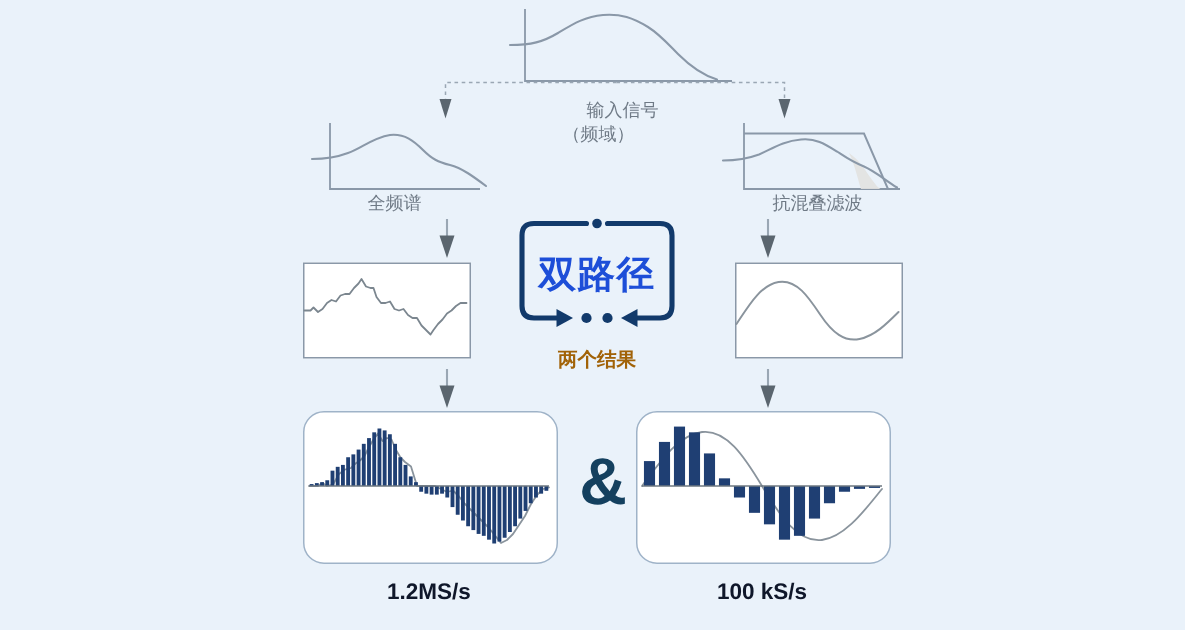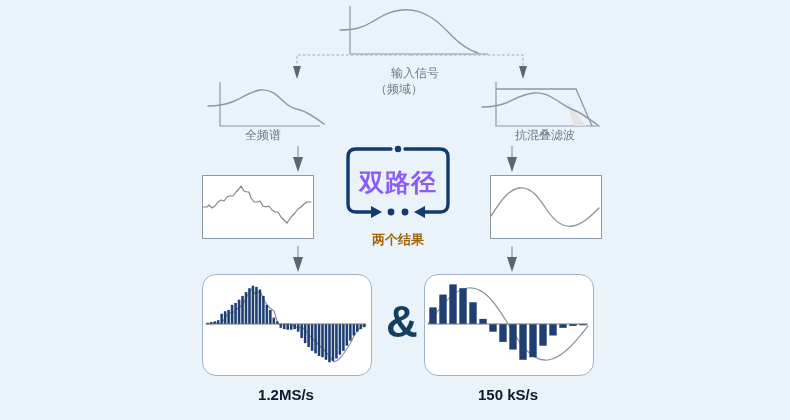--- a/index.html
+++ b/index.html
@@ -81,21 +81,21 @@
     <path d="M61 3 L96 3 Q104 3 104 11 L104 58 Q104 66 96 66 L80 66" fill="none" stroke="#123a6b" stroke-width="3.4" stroke-linecap="round"></path>
 
     <path d="M27 60 L38 66 L27 72 Z" fill="#123a6b"></path>
     <path d="M81 60 L70 66 L81 72 Z" fill="#123a6b"></path>
 
     <circle cx="47" cy="66" r="3.4" fill="#123a6b"></circle>
     <circle cx="61" cy="66" r="3.4" fill="#123a6b"></circle>
 
     <circle cx="54" cy="3" r="3.2" fill="#123a6b"></circle>
   </svg>
-  <div class="lbl" style="left:344px;top:166px;width:108px;color:#8b5cf6;font-size:25px;font-weight:bold;letter-spacing:1px;">双路径</div>
+  <div class="lbl" style="left:344px;top:166px;width:108px;color:#1d4ed8;font-size:25px;font-weight:bold;letter-spacing:1px;">双路径</div>
   <div class="lbl lbl-navy-sm" style="left:334px;top:232px;width:128px;">两个结果</div>
 
   <div class="panel" style="left:202px;top:175px;width:110px;height:62px;"></div>
   <svg style="left:203px;top:176px;" width="108" height="60" viewBox="0 0 108 60">
     <path d="M0 31 L4 31 L6 29 L9 32 L12 30 L15 26 L18 24 L21 25 L24 21
              L27 20 L30 20 L33 16 L36 13 L38 10 L41 15 L44 16 L46 16
              L48 22 L51 26 L54 26 L57 25 L60 30 L63 31 L66 30 L69 34
              L72 36 L75 36 L78 41 L81 44 L84 47 L86 44 L89 40 L92 37
              L95 33 L98 31 L101 28 L104 26 L108 26" fill="none" stroke="#7b868f" stroke-width="1.2" stroke-linejoin="round" stroke-linecap="round"></path>
   </svg>
@@ -185,15 +185,15 @@
       <rect x="101.30" y="46.00" width="7.40" height="33.22" fill="#1f3f73"></rect>
       <rect x="111.30" y="46.00" width="7.40" height="21.72" fill="#1f3f73"></rect>
       <rect x="121.30" y="46.00" width="7.40" height="11.50" fill="#1f3f73"></rect>
       <rect x="131.30" y="46.00" width="7.40" height="3.83" fill="#1f3f73"></rect>
       <rect x="141.30" y="46.00" width="7.40" height="1.92" fill="#1f3f73"></rect>
       <rect x="151.30" y="46.00" width="7.40" height="1.28" fill="#1f3f73"></rect>
       <path d="M0 46 L160 46" stroke="#6d7780" stroke-width="1" fill="none"></path>
     </svg>
 
   <div class="lbl lbl-rate" style="left:202px;top:386px;width:168px;">1.2MS/s</div>
-  <div class="lbl lbl-rate" style="left:424px;top:386px;width:168px;">150 kS/s</div>
+  <div class="lbl lbl-rate" style="left:424px;top:386px;width:168px;">100 kS/s</div>
 
 </div>
 
 </body></html>

